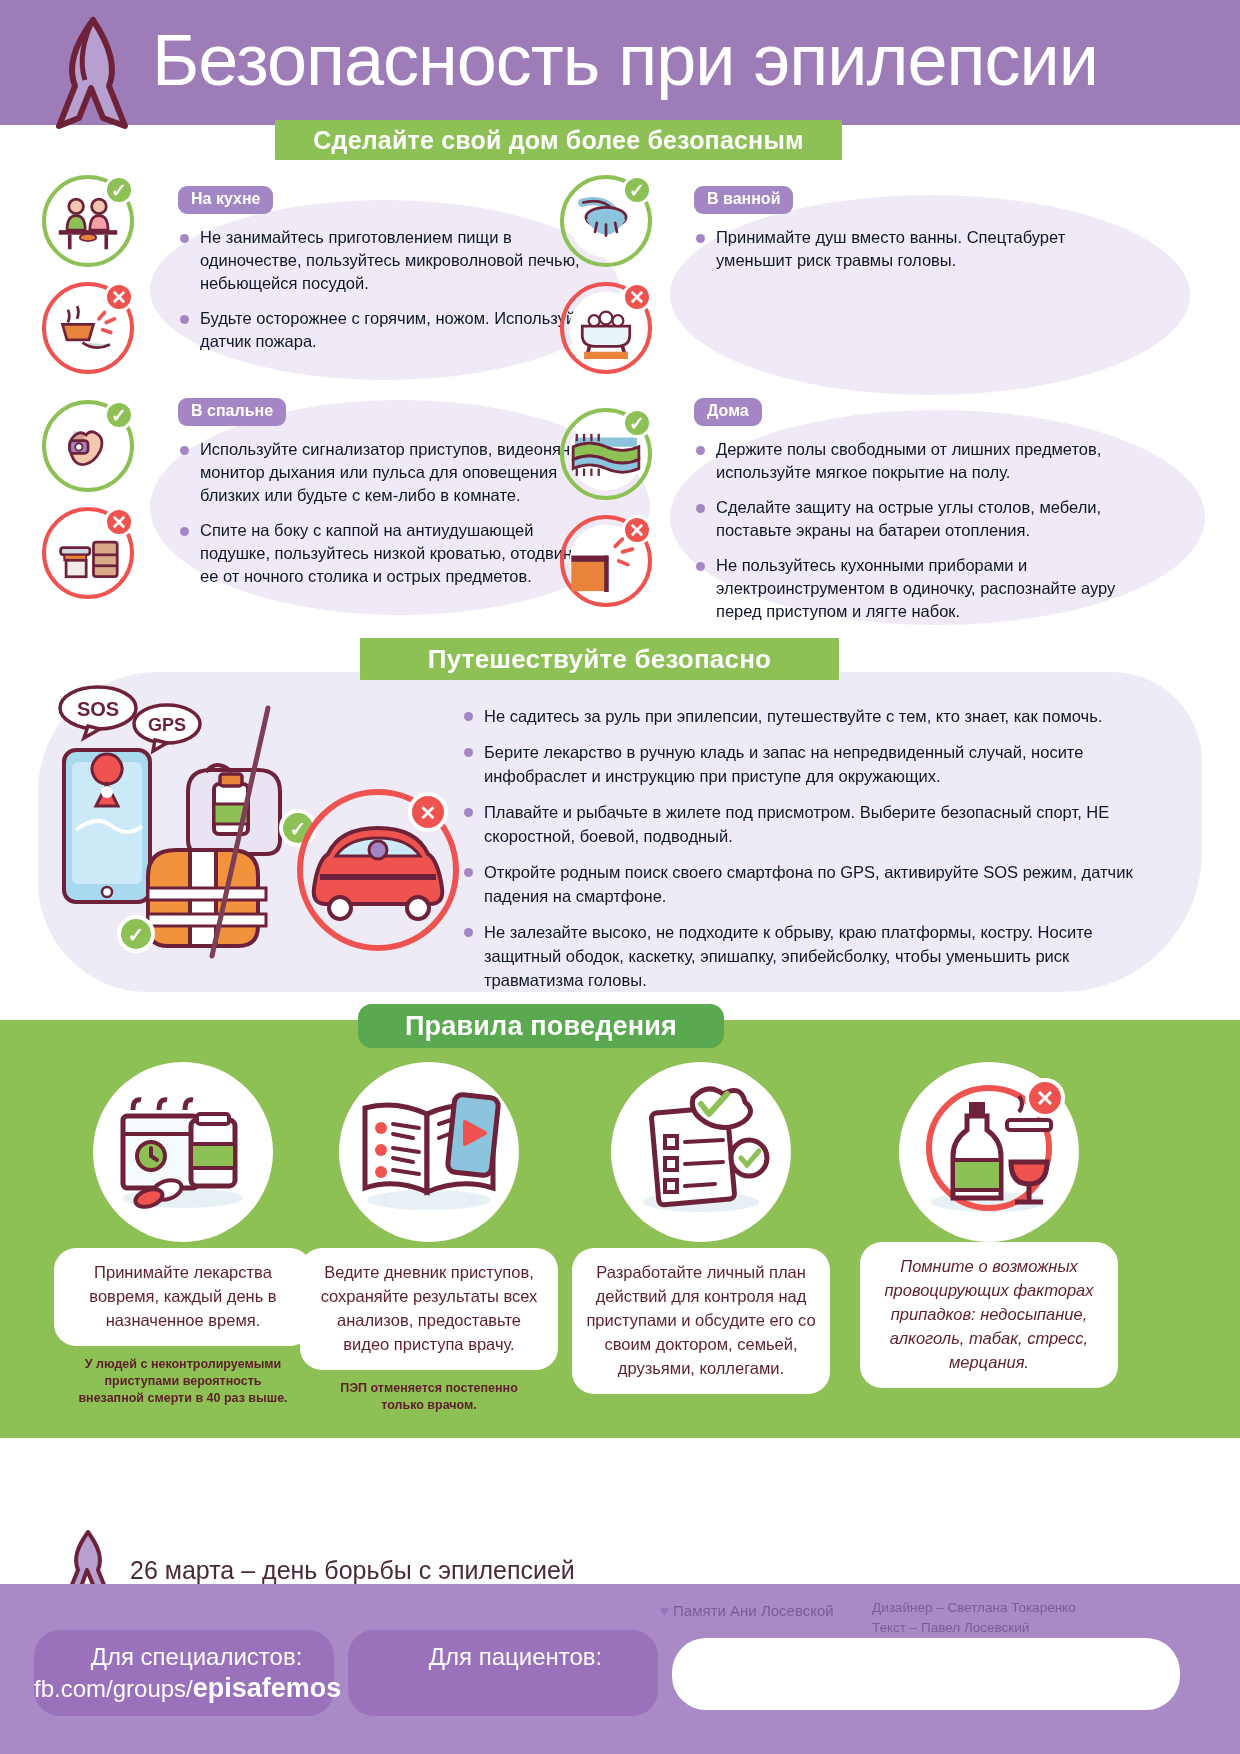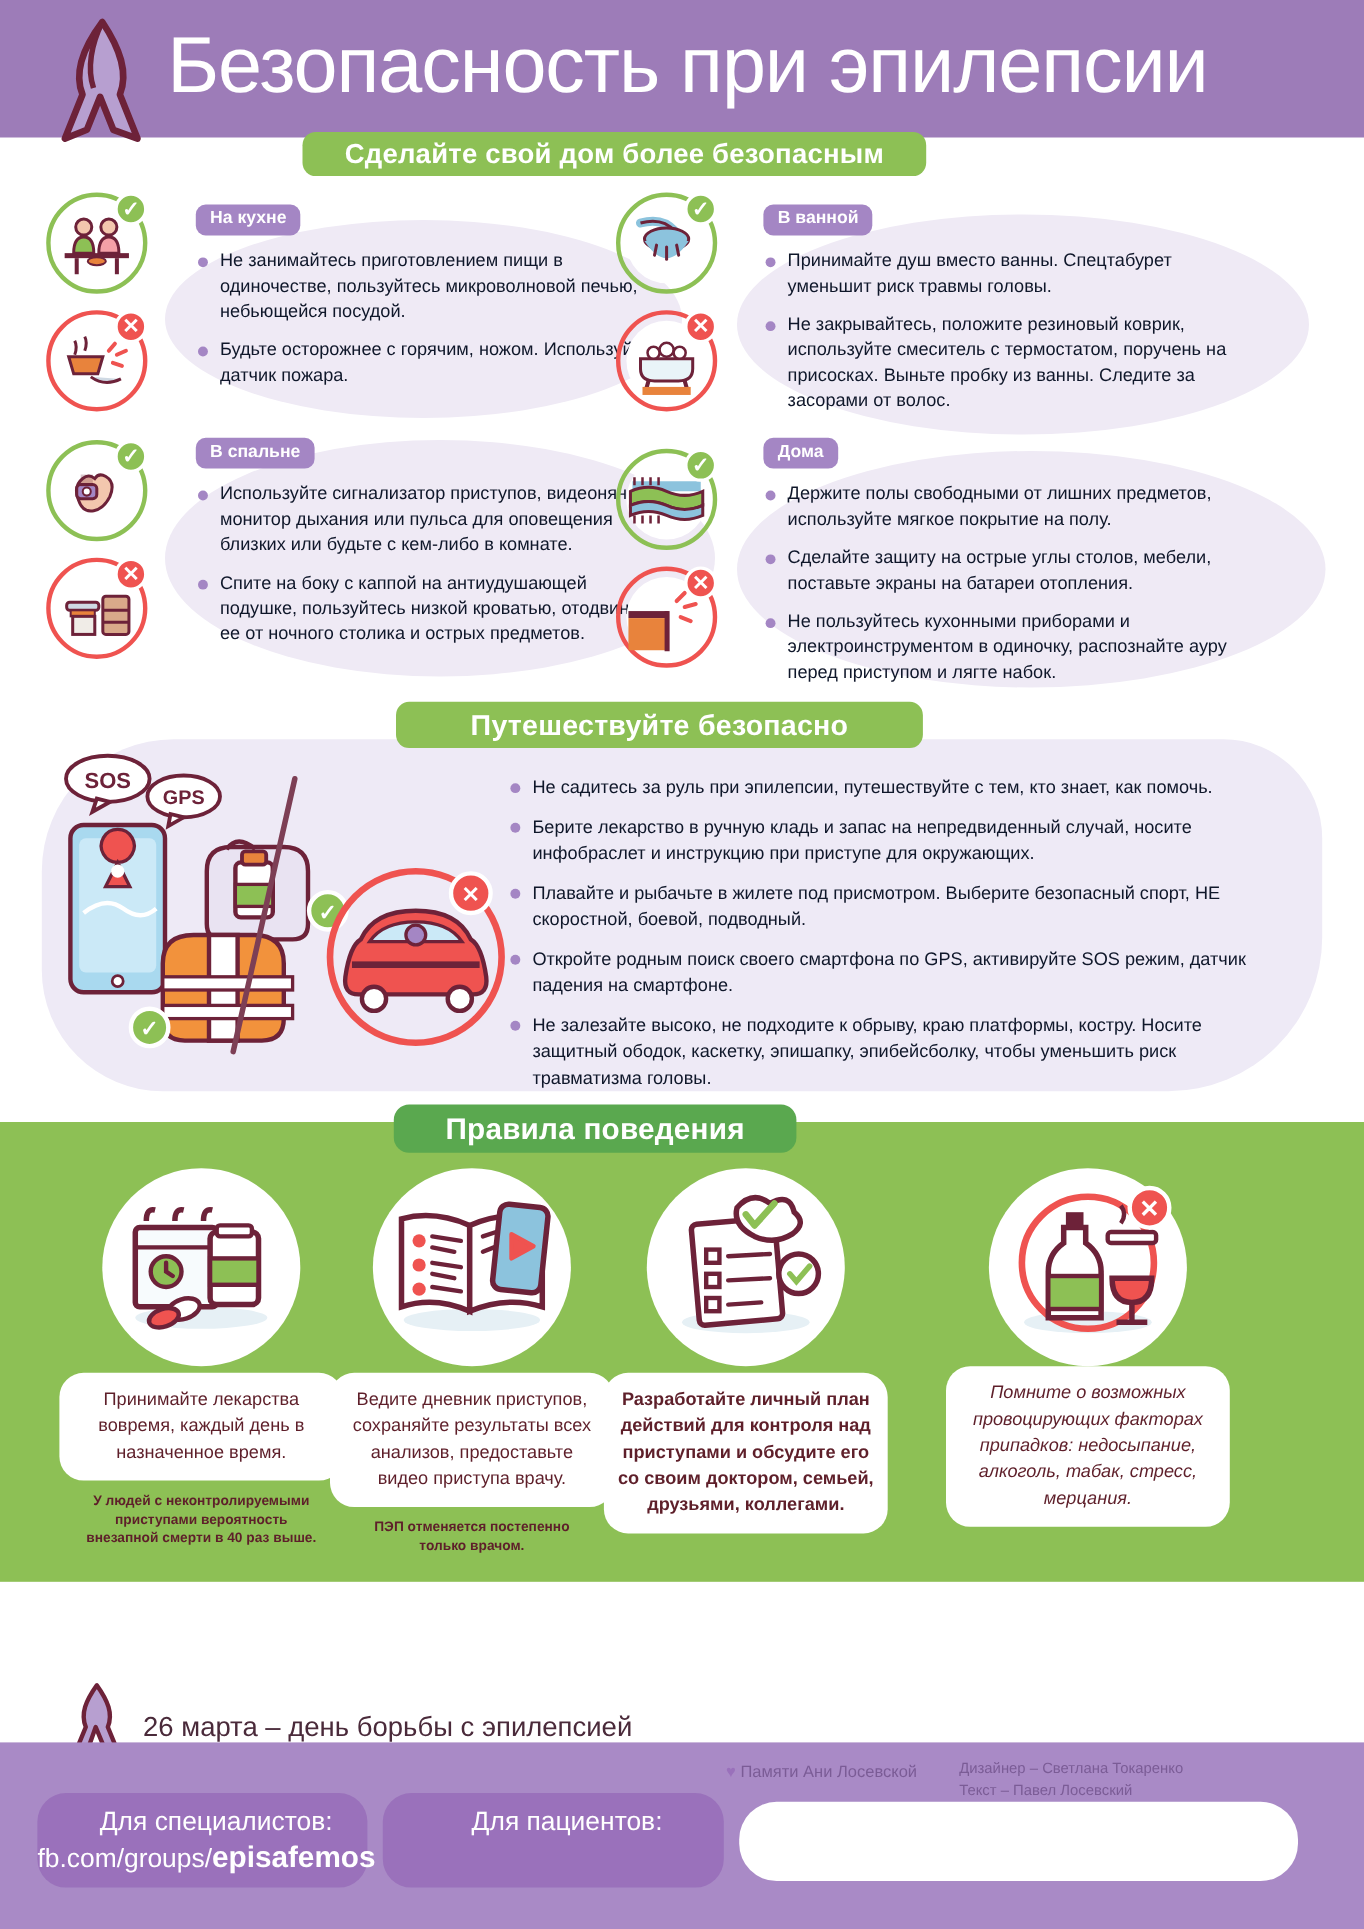--- a/index.html
+++ b/index.html
@@ -7,21 +7,21 @@
   .page{position:relative;width:1240px;height:1754px;background:#ffffff;overflow:hidden;}
 
   
   .header{position:absolute;left:0;top:0;width:1240px;height:125px;background:#9d7cb8;}
   .header-title{position:absolute;left:152px;top:10px;width:1060px;color:#ffffff;
     font-size:72px;line-height:100px;font-weight:400;letter-spacing:-1px;white-space:nowrap;
     font-family:"Liberation Sans",sans-serif;}
   .ribbon{position:absolute;left:45px;top:14px;width:96px;height:122px;}
 
   
-  .banner{position:absolute;background:#8dc055;border-radius:12px;color:#fff;text-align:center;
+  .banner{position:absolute;background:#8dc055;border-radius:1px;color:#fff;text-align:center;
     font-weight:bold;letter-spacing:.2px;box-sizing:border-box;}
   .banner-home{left:275px;top:120px;width:567px;height:40px;font-size:25px;line-height:40px;}
   .banner-travel{left:360px;top:638px;width:479px;height:42px;font-size:26px;line-height:42px;}
   .banner-rules{left:358px;top:1004px;width:366px;height:44px;font-size:27px;line-height:44px;
      background:#5aa84f;border-radius:14px;}
 
   
   .blob{position:absolute;background:#efeaf5;border-radius:50%;}
 
   
@@ -197,21 +197,20 @@
         <rect x="22" y="72" width="48" height="8" fill="#e8833c"></rect>
       </svg>
       <div class="mark mark-no">✕</div>
     </div>
   </div>
 
   <div class="col" style="left:694px;top:186px;width:450px;">
     <span class="tag">В ванной</span>
     <ul class="bullets">
       <li>Принимайте душ вместо ванны. Спецтабурет уменьшит риск травмы головы.</li>
-      <li>Не закрывайтесь, положите резиновый коврик, используйте смеситель с термостатом, поручень на присосках. Выньте пробку из ванны. Следите за засорами от волос.</li>
     </ul>
   </div>
 
   <div class="icon-col" style="left:560px;top:408px;">
     <div class="badge-circle ring-ok">
       <svg viewBox="0 0 92 92" width="84" height="84">
         <circle cx="46" cy="46" r="40" fill="#fff"></circle>
         <path d="M12 28 h68 v10 h-68 z" fill="#8cc3dd"></path>
         <path d="M10 38 q18 -8 36 0 q18 8 36 0 v14 q-18 8 -36 0 q-18 -8 -36 0 z" fill="#8dc055" stroke="#6d2239" stroke-width="3"></path>
         <path d="M10 52 q18 -8 36 0 q18 8 36 0 v10 q-18 8 -36 0 q-18 -8 -36 0 z" fill="#8cc3dd" stroke="#6d2239" stroke-width="3"></path>
@@ -363,21 +362,21 @@
             <line x1="100" y1="76" x2="110" y2="72"></line>
         </g>
         <rect x="112" y="34" width="44" height="78" rx="8" fill="#8cc3dd" stroke="#6d2239" stroke-width="5" transform="rotate(6 134 73)"></rect>
         <path d="M126 60 l20 11 l-20 11 z" fill="#ef5350" stroke="#ef5350" stroke-width="4" stroke-linejoin="round"></path>
       </svg>
     </div>
     <div class="rules-text" style="margin-top:6px;">Ведите дневник приступов, сохраняйте результаты всех анализов, предоставьте видео приступа врачу.</div>
     <div class="rules-note">ПЭП отменяется постепенно только врачом.</div>
   </div>
 
-  <div class="rules-card" style="left:549px;top:1062px;font-weight:bold;">
+  <div class="rules-card" style="left:572px;top:1062px;">
     <div class="rules-circle">
       <svg viewBox="0 0 180 180" width="180" height="180">
         <ellipse cx="90" cy="140" rx="58" ry="10" fill="#e6f0f5"></ellipse>
         <rect x="44" y="48" width="76" height="92" rx="5" fill="#fff" stroke="#6d2239" stroke-width="5" transform="rotate(-5 82 94)"></rect>
         <g stroke="#6d2239" stroke-width="4" stroke-linecap="round">
           <rect x="54" y="74" width="12" height="12" fill="none"></rect>
           <rect x="54" y="96" width="12" height="12" fill="none"></rect>
           <rect x="54" y="118" width="12" height="12" fill="none"></rect>
           <line x1="74" y1="80" x2="112" y2="78"></line>
           <line x1="74" y1="102" x2="112" y2="100"></line>

